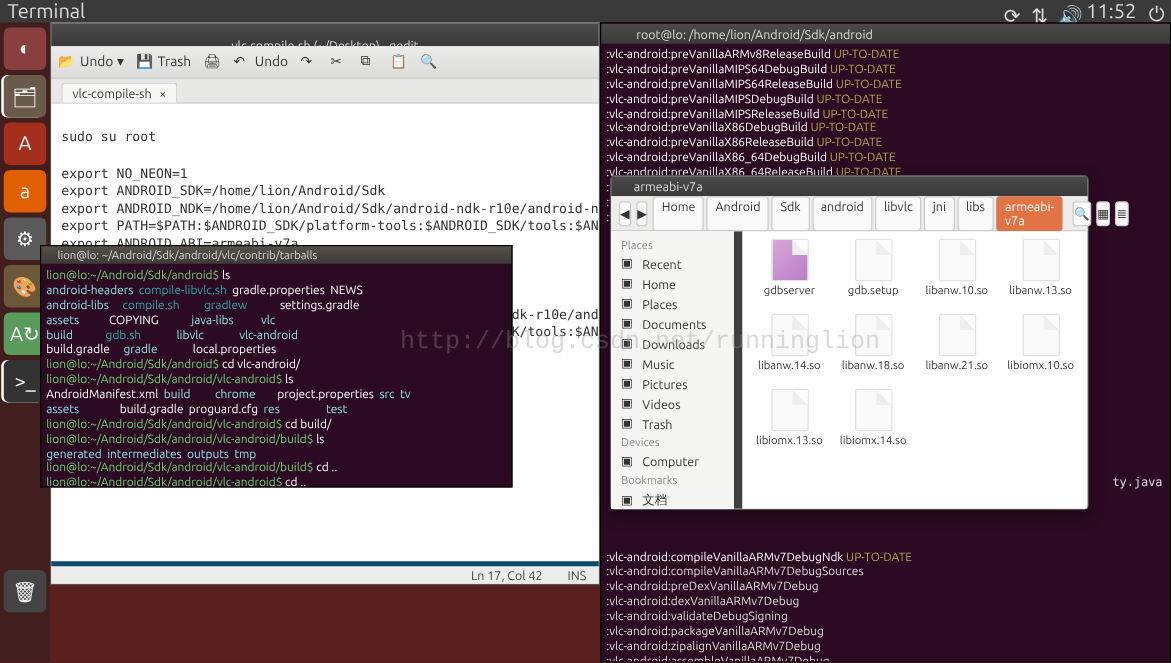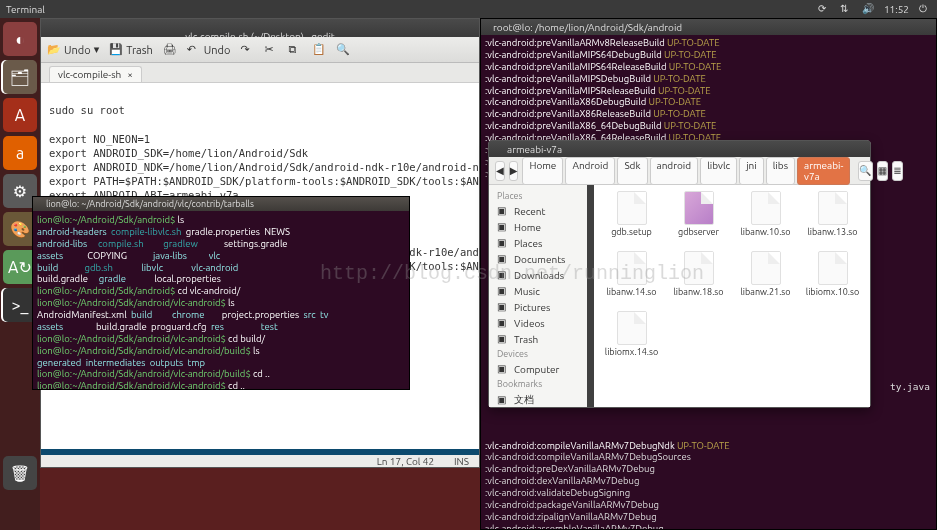--- a/index.html
+++ b/index.html
@@ -1,20 +1,20 @@
 <!DOCTYPE html>
 <html><head>
 <meta charset="utf-8">
 <style>
   * { margin: 0; padding: 0; box-sizing: border-box; font-family: Ubuntu, "Segoe UI", sans-serif; }
   html, body { width: 937px; height: 530px; overflow: hidden; background: #5a1f1f; }
   body { position: relative; font-size: 11px; color: #ddd; }
 
   
-  .top-panel { position: absolute; top: 0; left: 0; right: 0; height: 18px; background: #3a3a3a; display: flex; align-items: center; padding: 0 6px; color: #ddd; font-size: 10px; }
+  .top-panel { position: absolute; top: 0; left: 0; right: 0; height: 18px; background: #3a3a3a; display: flex; align-items: center; padding: 0 6px; color: #ddd; font-size: 16px; }
   .top-panel .title { flex: 1; }
   .top-panel .indicators { display: flex; gap: 10px; align-items: center; }
   .top-panel .indicator-icon { width: 12px; height: 12px; display: inline-block; }
 
   
   .launcher { position: absolute; top: 18px; left: 0; width: 40px; bottom: 0; background: rgba(50, 30, 30, 0.6); display: flex; flex-direction: column; align-items: center; padding-top: 4px; gap: 4px; }
   .launcher .tile { width: 34px; height: 34px; border-radius: 5px; display: flex; align-items: center; justify-content: center; font-size: 16px; color: #fff; }
   .launcher .running { box-shadow: -2px 0 0 #fff; }
   .t-dash{background:#8a3f3f}.t-files{background:#6a5a4a}.t-sw{background:#a52f1a}.t-amz{background:#e06000}.t-set{background:#5a5a5a}.t-gimp{background:#6a5838}.t-upd{background:#5a9a5a}.t-term{background:#333}.t-trash{background:#444;margin-top:auto;margin-bottom:40px}
 
@@ -22,31 +22,31 @@
   .gedit { position: absolute; top: 18px; left: 40px; width: 440px; height: 450px; background: #f2f1f0; border: 1px solid #555; display:flex; flex-direction:column; }
   .win-titlebar { height: 18px; background: linear-gradient(#4a4a4a,#3a3a3a); display:flex; align-items:center; padding: 0 6px; color:#ddd; font-size:10px; gap:4px;flex-direction:column; }
   .win-titlebar .wbtn { width:8px;height:8px;border-radius:50%;background:#777; }
   .win-titlebar .wbtn.close{background:#d9532c}
   .gedit-toolbar { height: 26px; background: linear-gradient(#ececea,#dcdcda); border-bottom:1px solid #bbb; display:flex; align-items:center; padding:0 6px; gap:10px; color:#333; font-size:11px;}
   .gedit-toolbar .btn{display:flex;align-items:center;gap:3px}
   .gedit-toolbar .icon{width:14px;height:14px;display:inline-block}
   .gedit-tabs{height:20px;background:#e8e8e6;border-bottom:1px solid #ccc;display:flex;align-items:flex-end;padding-left:8px}
   .gedit-tab{background:#f7f7f5;border:1px solid #ccc;border-bottom:none;padding:2px 8px;font-size:10px;color:#333;border-radius:3px 3px 0 0;display:flex;gap:6px;align-items:center}
   .gedit-body{flex:1;background:#fff;color:#333;padding:6px 8px;font-family:"DejaVu Sans Mono",monospace;font-size:10.5px;white-space:pre;line-height:1.35;overflow:hidden}
-  .gedit-status{height:18px;background:#ececea;border-top:6px solid #0c4a6e;display:flex;justify-content:flex-end;align-items:center;gap:20px;padding:0 10px;font-size:10px;color:#444}
+  .gedit-status{height:18px;background:#ececea;border-top:4px solid #0c4a6e;display:flex;justify-content:flex-end;align-items:center;gap:20px;padding:0 10px;font-size:10px;color:#444}
 
   
   .inner-term{position:absolute;top:196px;left:32px;width:378px;height:194px;background:#2d0a23;border:1px solid #000;display:flex;flex-direction:column}
   .inner-term .body{flex:1;color:#ddd;font-family:"DejaVu Sans Mono",monospace;font-size:9.5px;white-space:pre;line-height:1.25;padding:3px 4px;overflow:hidden}
   .inner-term .titlebar{height:14px;background:linear-gradient(#55504c,#3d3a37);display:flex;align-items:center;padding:0 4px;gap:3px;font-size:9px;color:#ddd}
   .cyan{color:#8fe3e3}.dark-cyan{color:#3aa;}.green{color:#6fd36f}.white{color:#fff}
 
   
   .big-term{position:absolute;top:18px;left:480px;right:0;bottom:0;background:#2d0a23;border:1px solid #000;display:flex;flex-direction:column}
-  .big-term-title{height:16px;background:linear-gradient(#4a4a4a,#3a3a3a);display:flex;align-items:center;padding:0 0;gap:4px;font-size:10px;color:#ddd}
+  .big-term-title{height:16px;background:linear-gradient(#4a4a4a,#3a3a3a);display:flex;align-items:center;padding:0 16px;gap:4px;font-size:10px;color:#ddd}
   .big-term .body{flex:1;color:#ddd;font-family:"DejaVu Sans Mono",monospace;font-size:9.5px;white-space:pre;line-height:1.25;padding:2px 4px;overflow:hidden}
   .orange{color:#b8a24a}
 
   
   .files{position:absolute;top:140px;left:488px;width:383px;height:268px;background:#f2f1f0;border:1px solid #555;border-radius:4px;display:flex;flex-direction:column;box-shadow:0 4px 12px rgba(0,0,0,.4)}
   .files .fm-title{height:16px;background:linear-gradient(#4a4a4a,#3a3a3a);display:flex;align-items:center;padding:0 6px;gap:4px;font-size:10px;color:#ddd}
   .files .fm-toolbar{height:28px;background:#ececea;border-bottom:1px solid #ccc;display:flex;align-items:center;padding:0 6px;gap:4px;color:#333;font-size:10px}
   .crumb{padding:2px 6px;border:1px solid #ccc;border-radius:3px;background:#fafafa}
   .crumb.active{background:#e27345;color:#fff;border-color:#c75}
   .fm-toolbar .spacer{flex:1}
@@ -249,29 +249,29 @@
           <span>Computer</span>
         </div>
         <div class="hdr">Bookmarks</div>
         <div class="item">
           <span class="si">▣</span>
           <span>文档</span>
         </div>
       </div>
     <div class="content" id="fm-content">
         <div class="file">
-          <div class="ficon"></div>
-          <span>gdb.setup</span>
-        </div>
-        <div class="file">
           <div class="ficon exec"></div>
           <span>gdbserver</span>
         </div>
         <div class="file">
           <div class="ficon"></div>
+          <span>gdb.setup</span>
+        </div>
+        <div class="file">
+          <div class="ficon"></div>
           <span>libanw.10.so</span>
         </div>
         <div class="file">
           <div class="ficon"></div>
           <span>libanw.13.so</span>
         </div>
         <div class="file">
           <div class="ficon"></div>
           <span>libanw.14.so</span>
         </div>
@@ -282,19 +282,23 @@
         <div class="file">
           <div class="ficon"></div>
           <span>libanw.21.so</span>
         </div>
         <div class="file">
           <div class="ficon"></div>
           <span>libiomx.10.so</span>
         </div>
         <div class="file">
           <div class="ficon"></div>
+          <span>libiomx.13.so</span>
+        </div>
+        <div class="file">
+          <div class="ficon"></div>
           <span>libiomx.14.so</span>
         </div>
       </div>
   </div>
 </div>
 
 <div class="watermark">http://blog.csdn.net/runninglion</div>
 
 </body></html>

